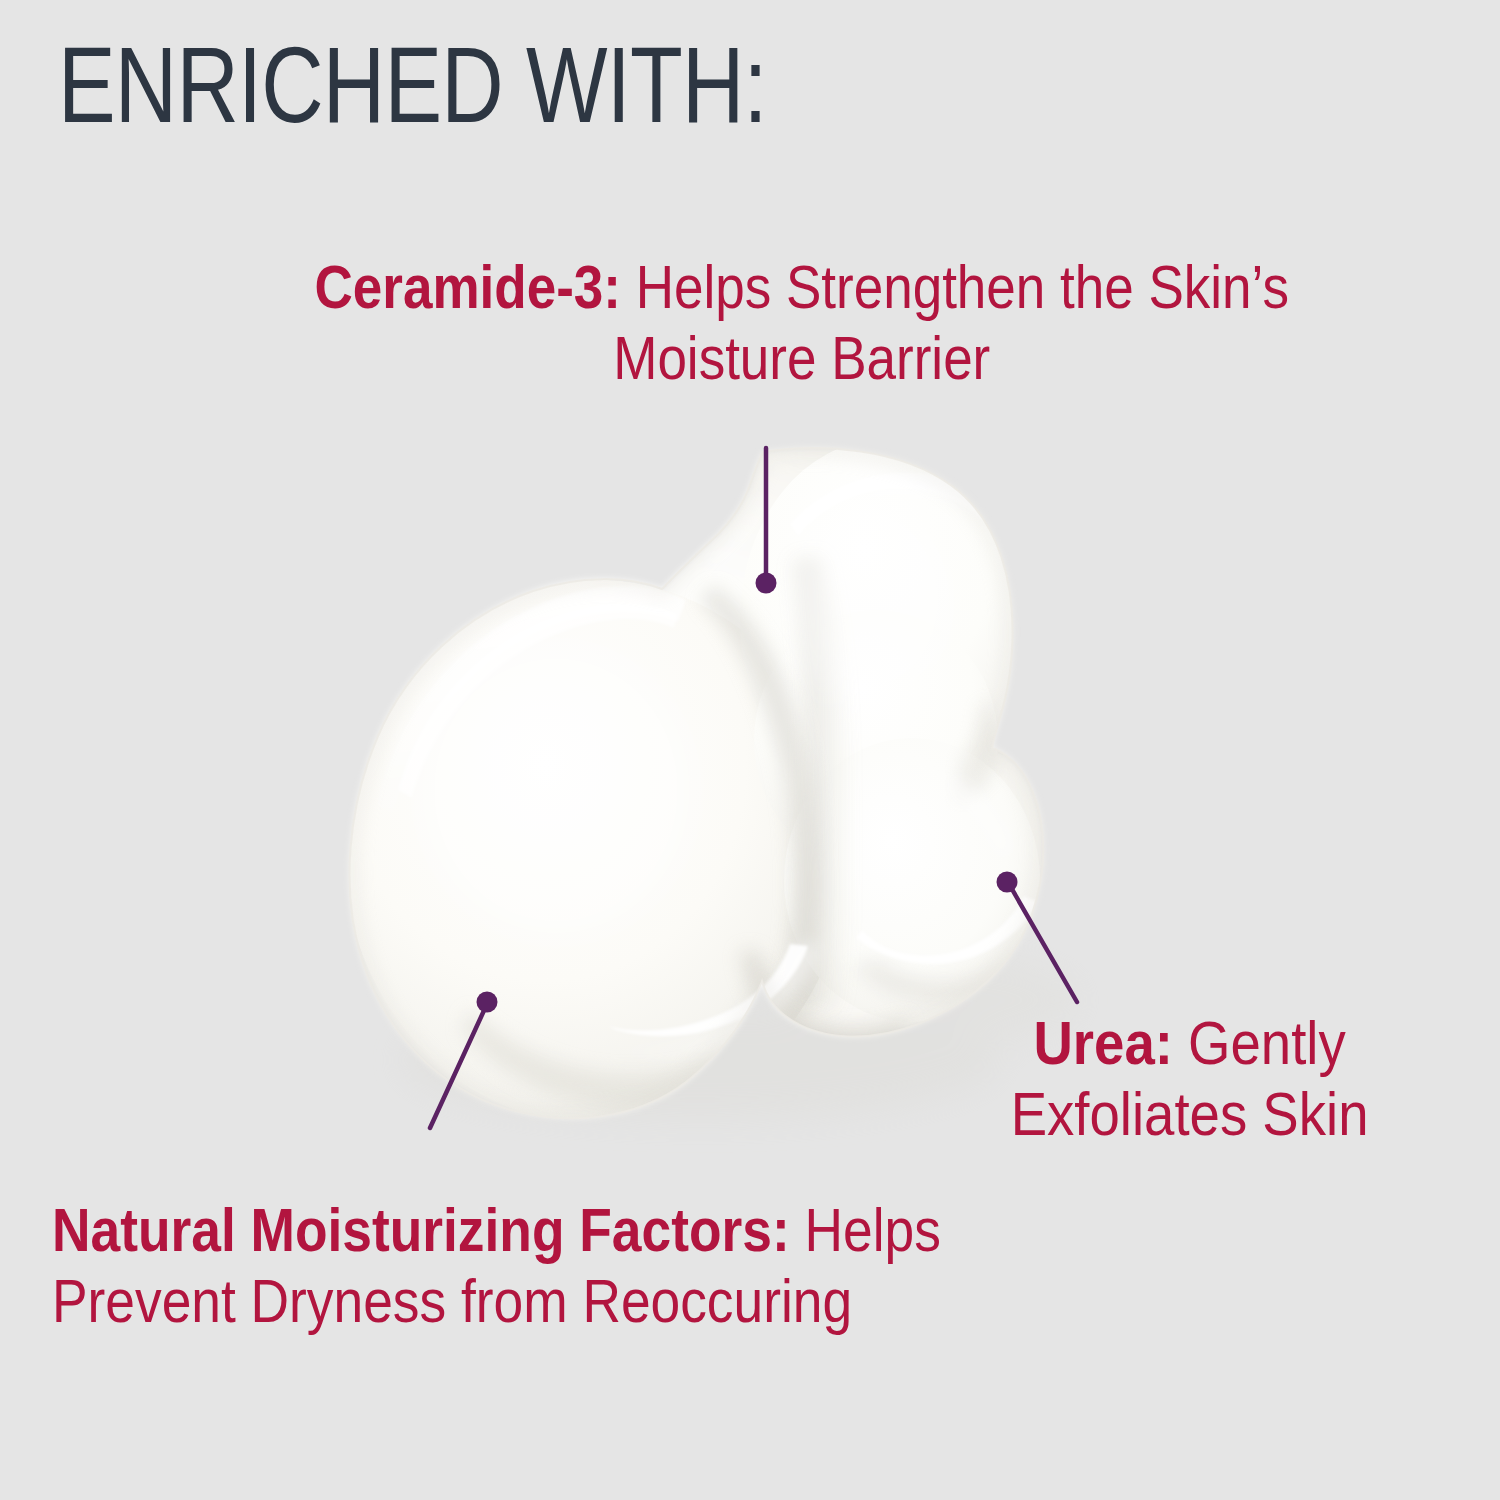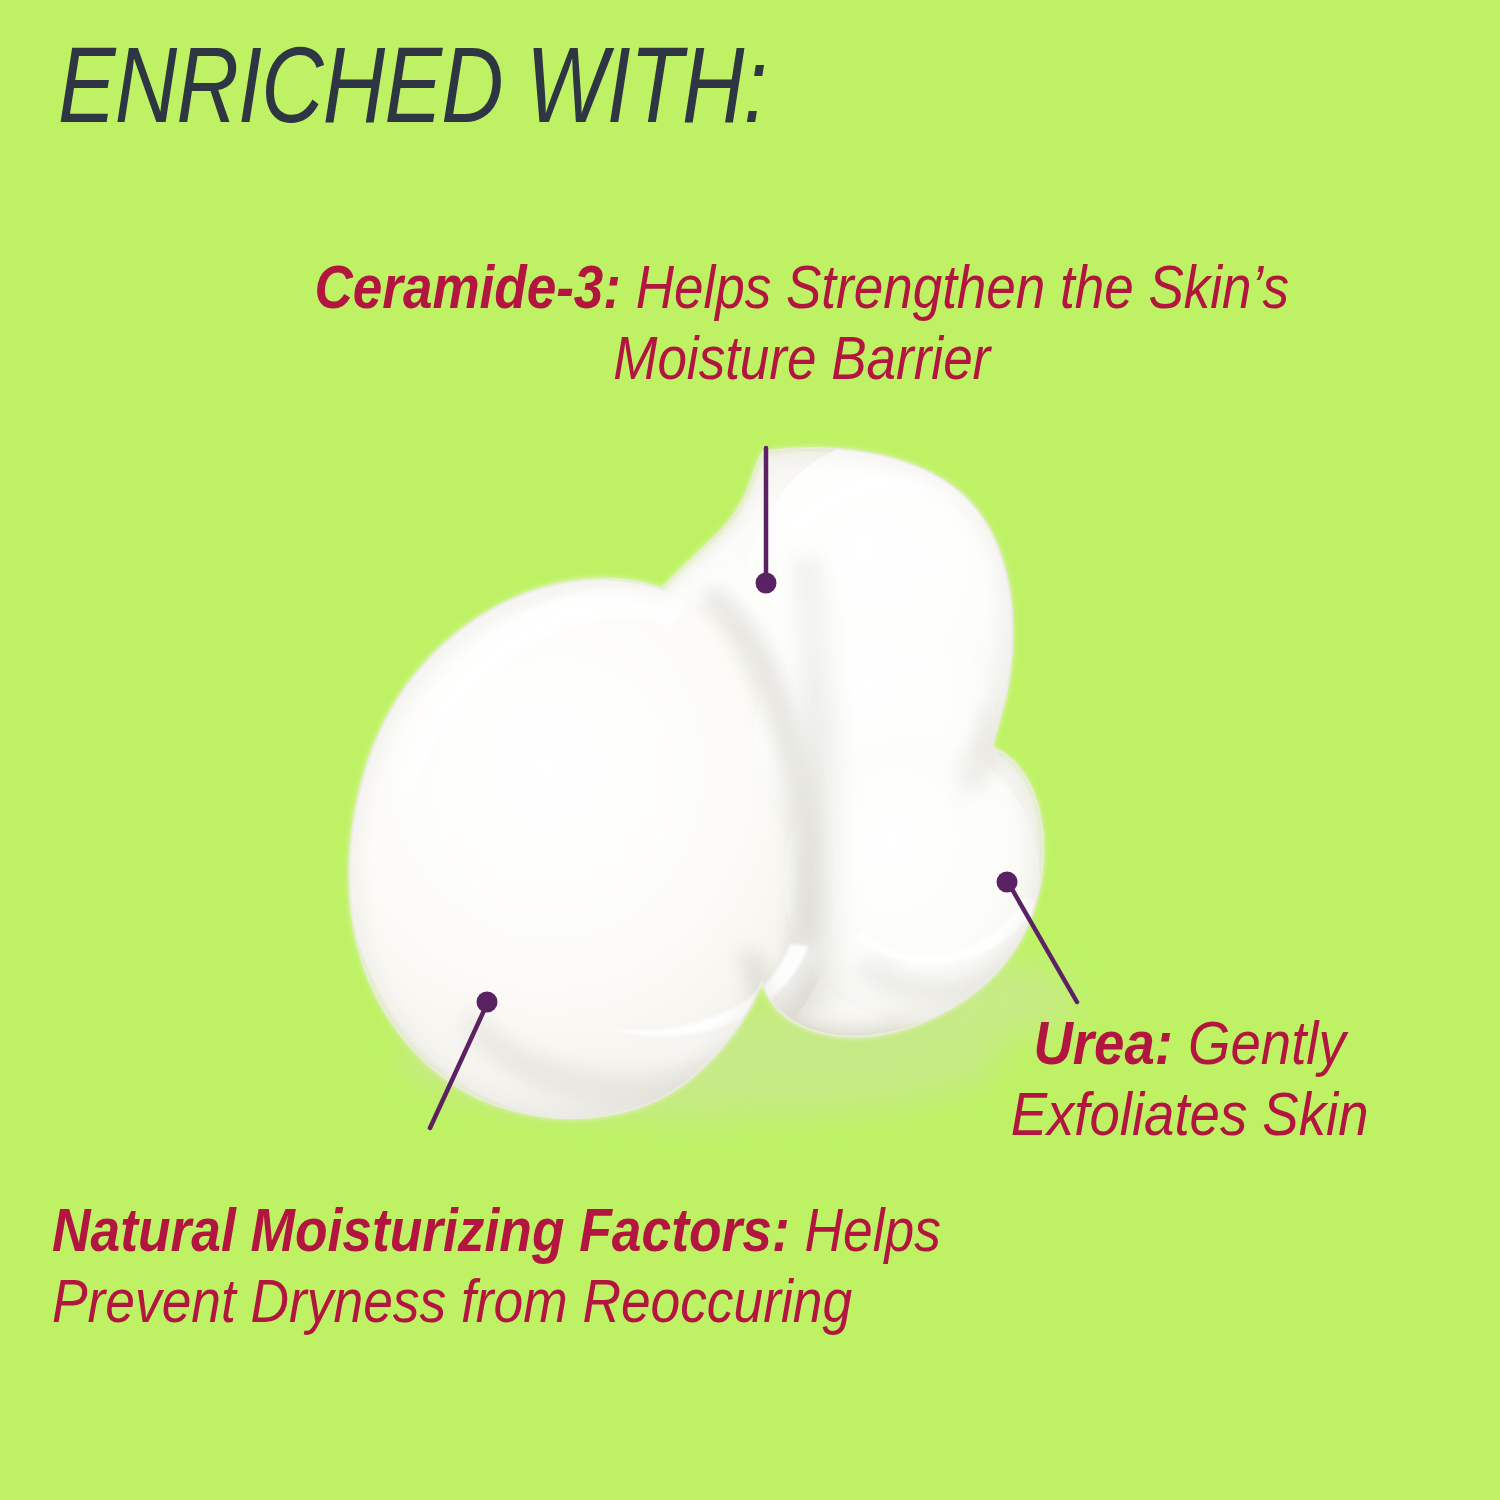--- a/index.html
+++ b/index.html
@@ -76,21 +76,21 @@
     left: 0;
     top: 0;
     width: 1500px;
     height: 1500px;
   }
   #pointer-layer { pointer-events: none; }
 </style>
 </head>
 <body>
 
-<div id="canvas" style="background: #bef264; font-style: italic;">
+<div id="canvas" style="background: #e5e5e5;">
 
   <div id="heading" style="color: rgb(45, 54, 66);">ENRICHED WITH:</div>
 
   <svg id="blob-layer" viewBox="0 0 1500 1500" xmlns="http://www.w3.org/2000/svg">
     <defs>
 
       <radialGradient id="gBody" cx="46%" cy="48%" r="62%">
         <stop offset="0%" stop-color="#ffffff"></stop>
         <stop offset="48%" stop-color="#fdfdfb"></stop>
         <stop offset="78%" stop-color="#f8f7f3"></stop>

